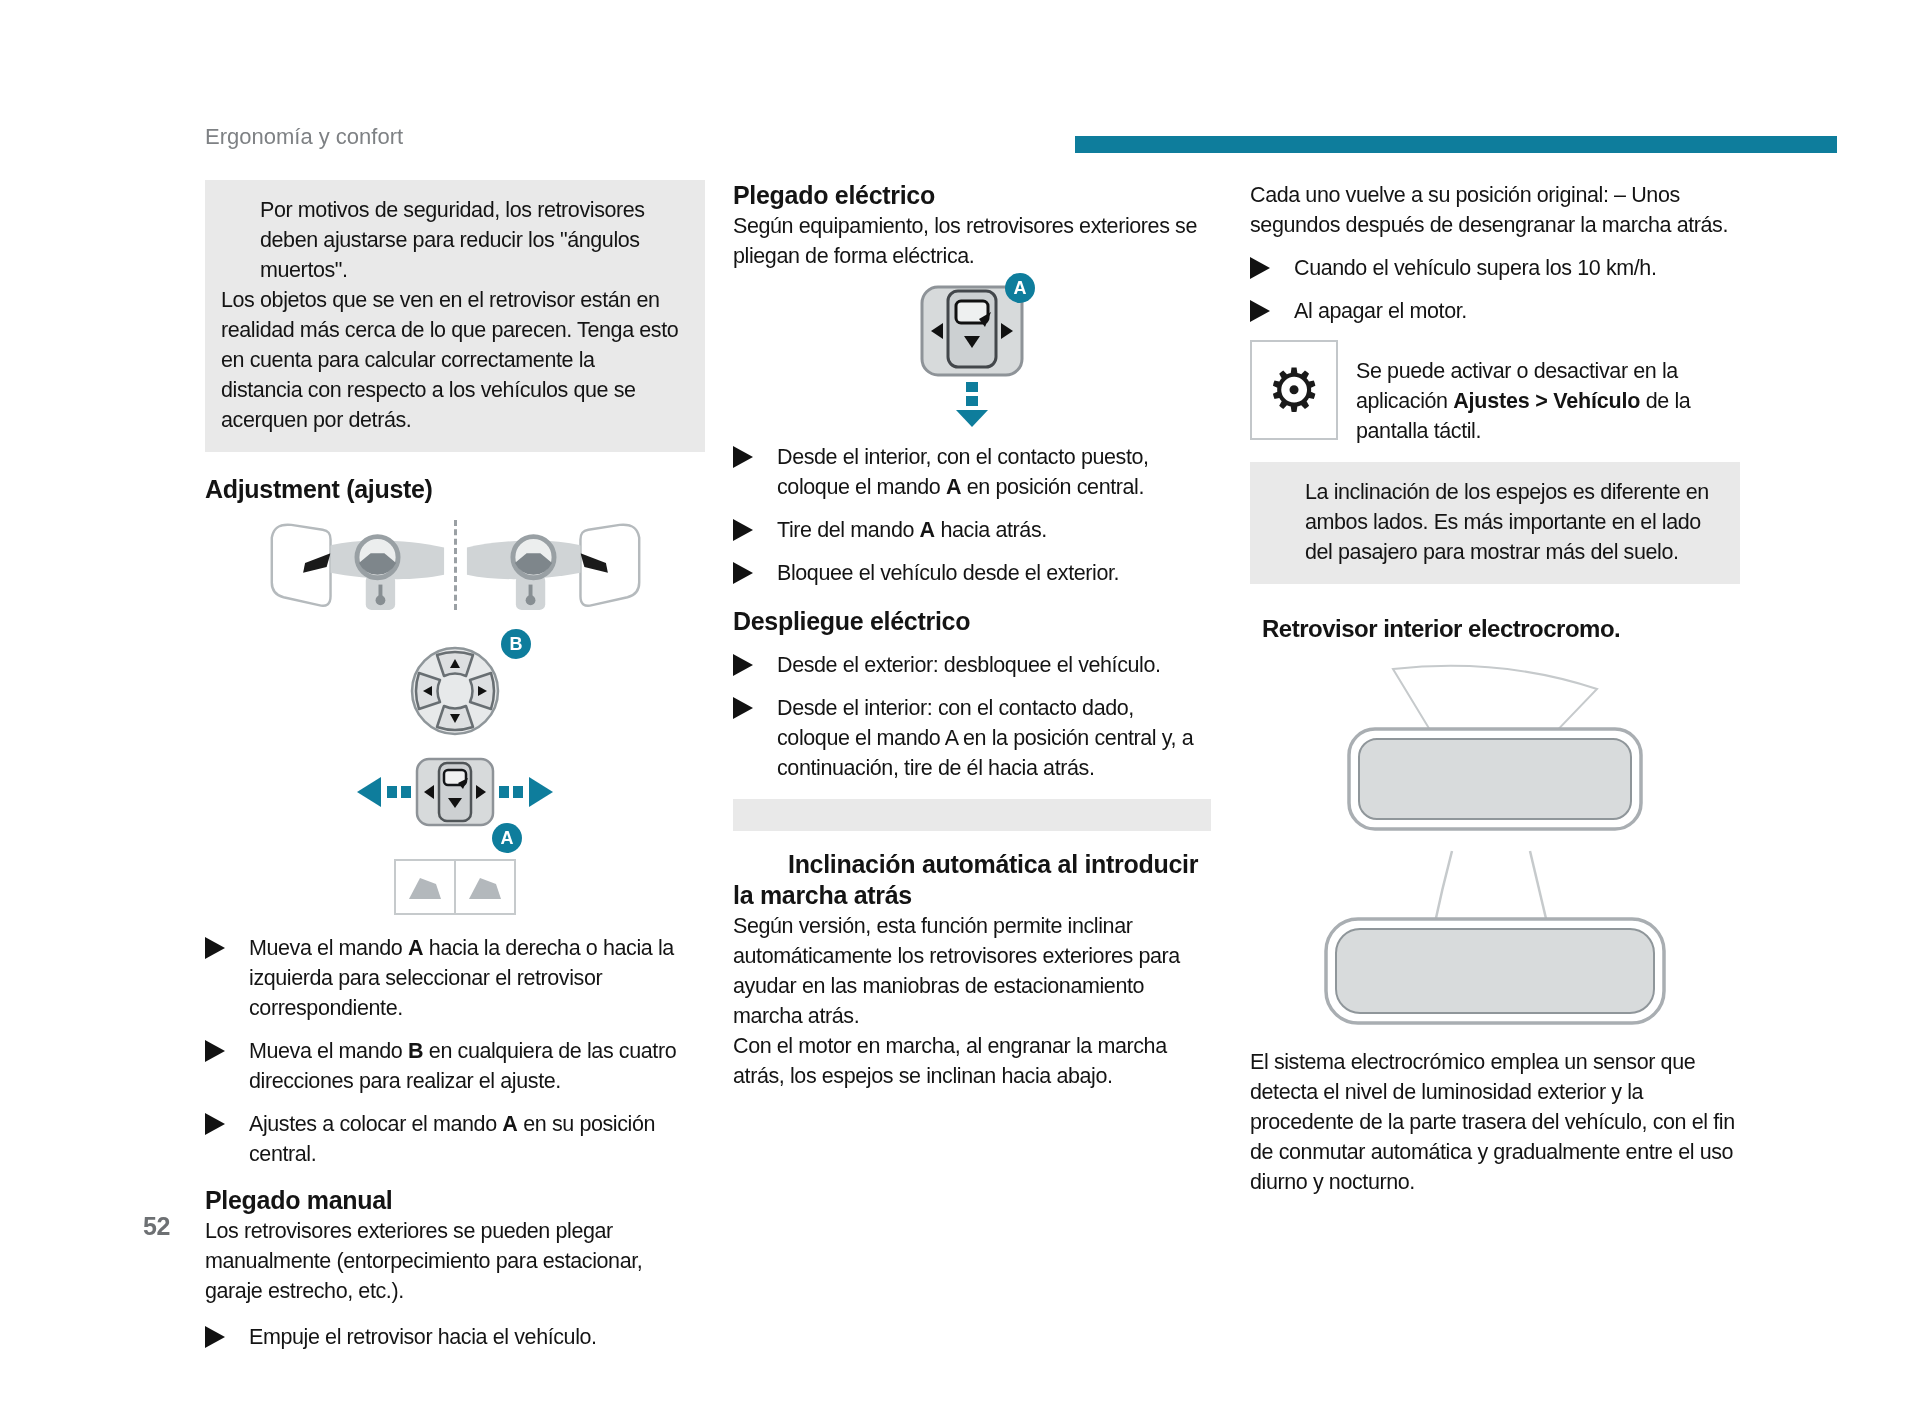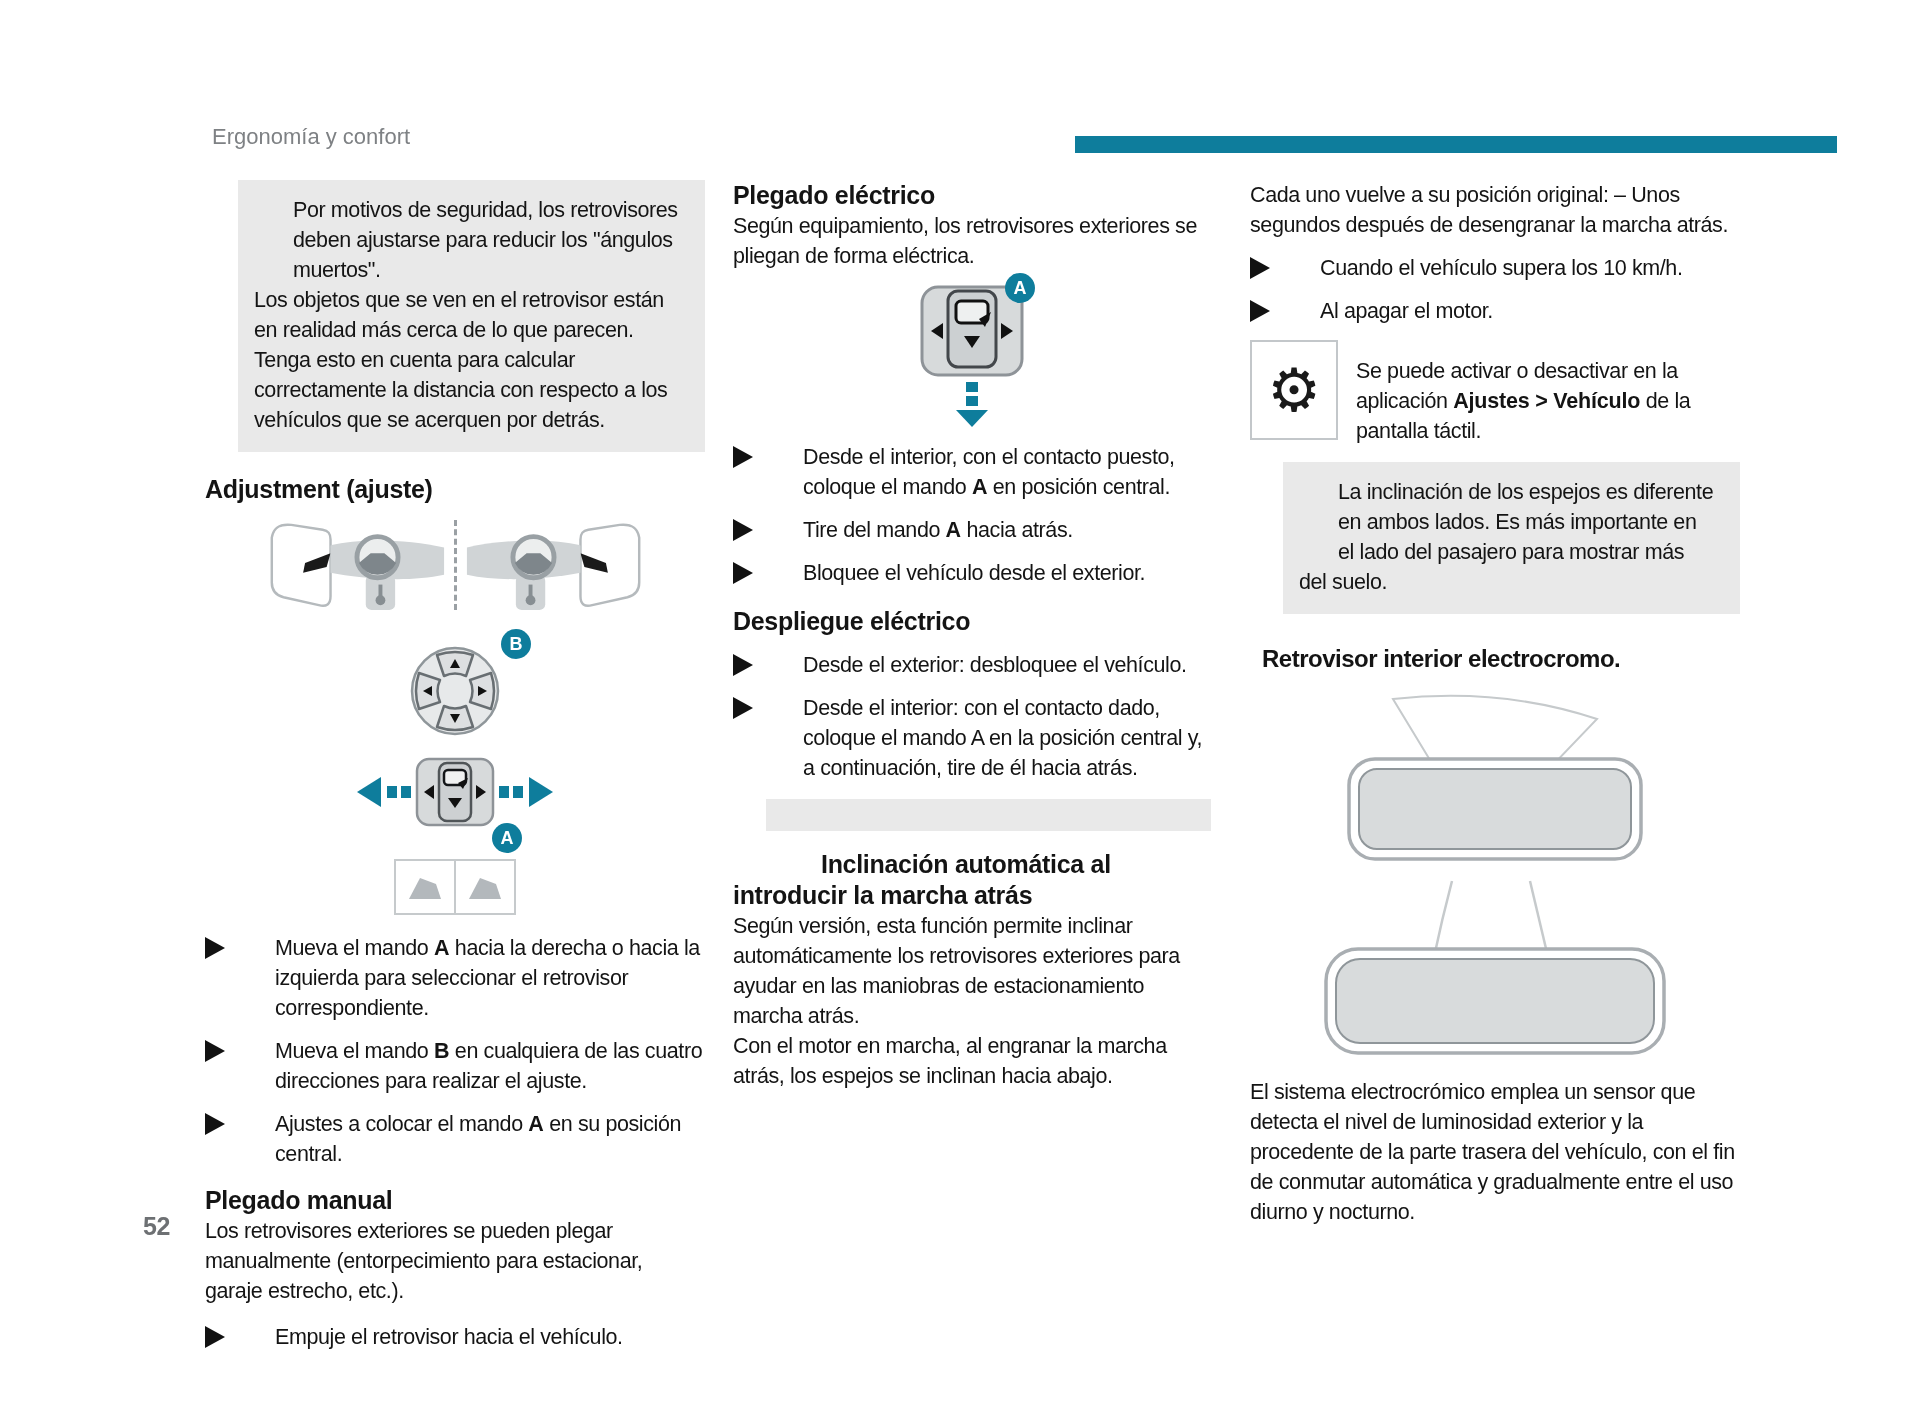--- a/index.html
+++ b/index.html
@@ -3,39 +3,39 @@
 <meta charset="utf-8">
 <style>
   :root{
     --accent:#0e7d9c; --info:#2e9ad2; --info-dim:#4a7f9b;
     --warning:#e23a57; --box:#e9e9e9; --text:#141414; --muted:#7e8184;
   }
   html,body{margin:0;padding:0;background:#fff;}
   .page{position:relative;width:1920px;height:1402px;background:#fff;overflow:hidden;
         font-family:"Liberation Sans",sans-serif;color:var(--text);
         font-size:21.5px;line-height:30px;letter-spacing:-0.4px;}
-  .header{position:absolute;left:212px;top:122px;font-size:22px;color:var(--muted);letter-spacing:0;}
+  .header{position:absolute;left:205px;top:122px;font-size:22px;color:var(--muted);letter-spacing:0;}
   .accent-bar{position:absolute;left:1075px;top:136px;width:762px;height:17px;background:var(--accent);}
   .pagenum{position:absolute;left:143px;top:1211px;font-size:25px;font-weight:bold;color:#6d7073;}
   .col{position:absolute;top:180px;}
   .col1{left:205px;width:500px;}
   .col2{left:733px;width:478px;}
   .col3{left:1250px;width:490px;}
   p{margin:0;}
   .pre{white-space:pre-line;}
   h3{font-size:25px;line-height:31px;margin:0;font-weight:bold;letter-spacing:-0.3px;}
   h2{font-size:24px;line-height:41px;margin:12px;font-weight:bold;letter-spacing:-0.5px;}
-  .graybox{background:var(--box);padding:15px 24px 17px 16px;margin-left:33px;}
+  .graybox{background:var(--box);padding:15px 24px 17px 16px;}
   .warn-icon{float:left;width:17px;height:60px;margin:3px 18px 2px 4px;}
   .warn-icon .bar{width:17px;height:38px;background:var(--warning);border-radius:2px;}
   .warn-icon .dot{width:17px;height:12px;background:var(--warning);margin-top:6px;}
   .info-icon{float:left;width:19px;height:58px;margin:4px 18px 2px 2px;}
   .info-icon .tip{width:19px;height:11px;background:var(--info-dim);}
   .info-icon .bar{width:19px;height:34px;background:var(--info);margin-top:5px;}
-  .bullet{position:relative;padding-left:70px;margin:13px 0;}
+  .bullet{position:relative;padding-left:44px;margin:13px 0;}
   .bullet .tri{position:absolute;left:0;top:4px;width:0;height:0;
                border-left:20px solid #121212;border-top:11px solid transparent;border-bottom:11px solid transparent;}
   .fig{position:relative;display:flex;justify-content:center;align-items:center;}
   .badge{position:absolute;width:30px;height:30px;border-radius:50%;background:var(--accent);
          color:#fff;font-weight:bold;font-size:18px;display:flex;align-items:center;justify-content:center;letter-spacing:0;}
   .doors-divider{border-left:3px dashed #9aa0a4;height:90px;margin:0 6px;}
   .flip{transform:scaleX(-1);}
   .rockers{display:flex;justify-content:center;margin-top:28px;}
   .rocker{width:58px;height:52px;background:#fff;border:2px solid #c6cacc;
           display:flex;align-items:center;justify-content:center;}

